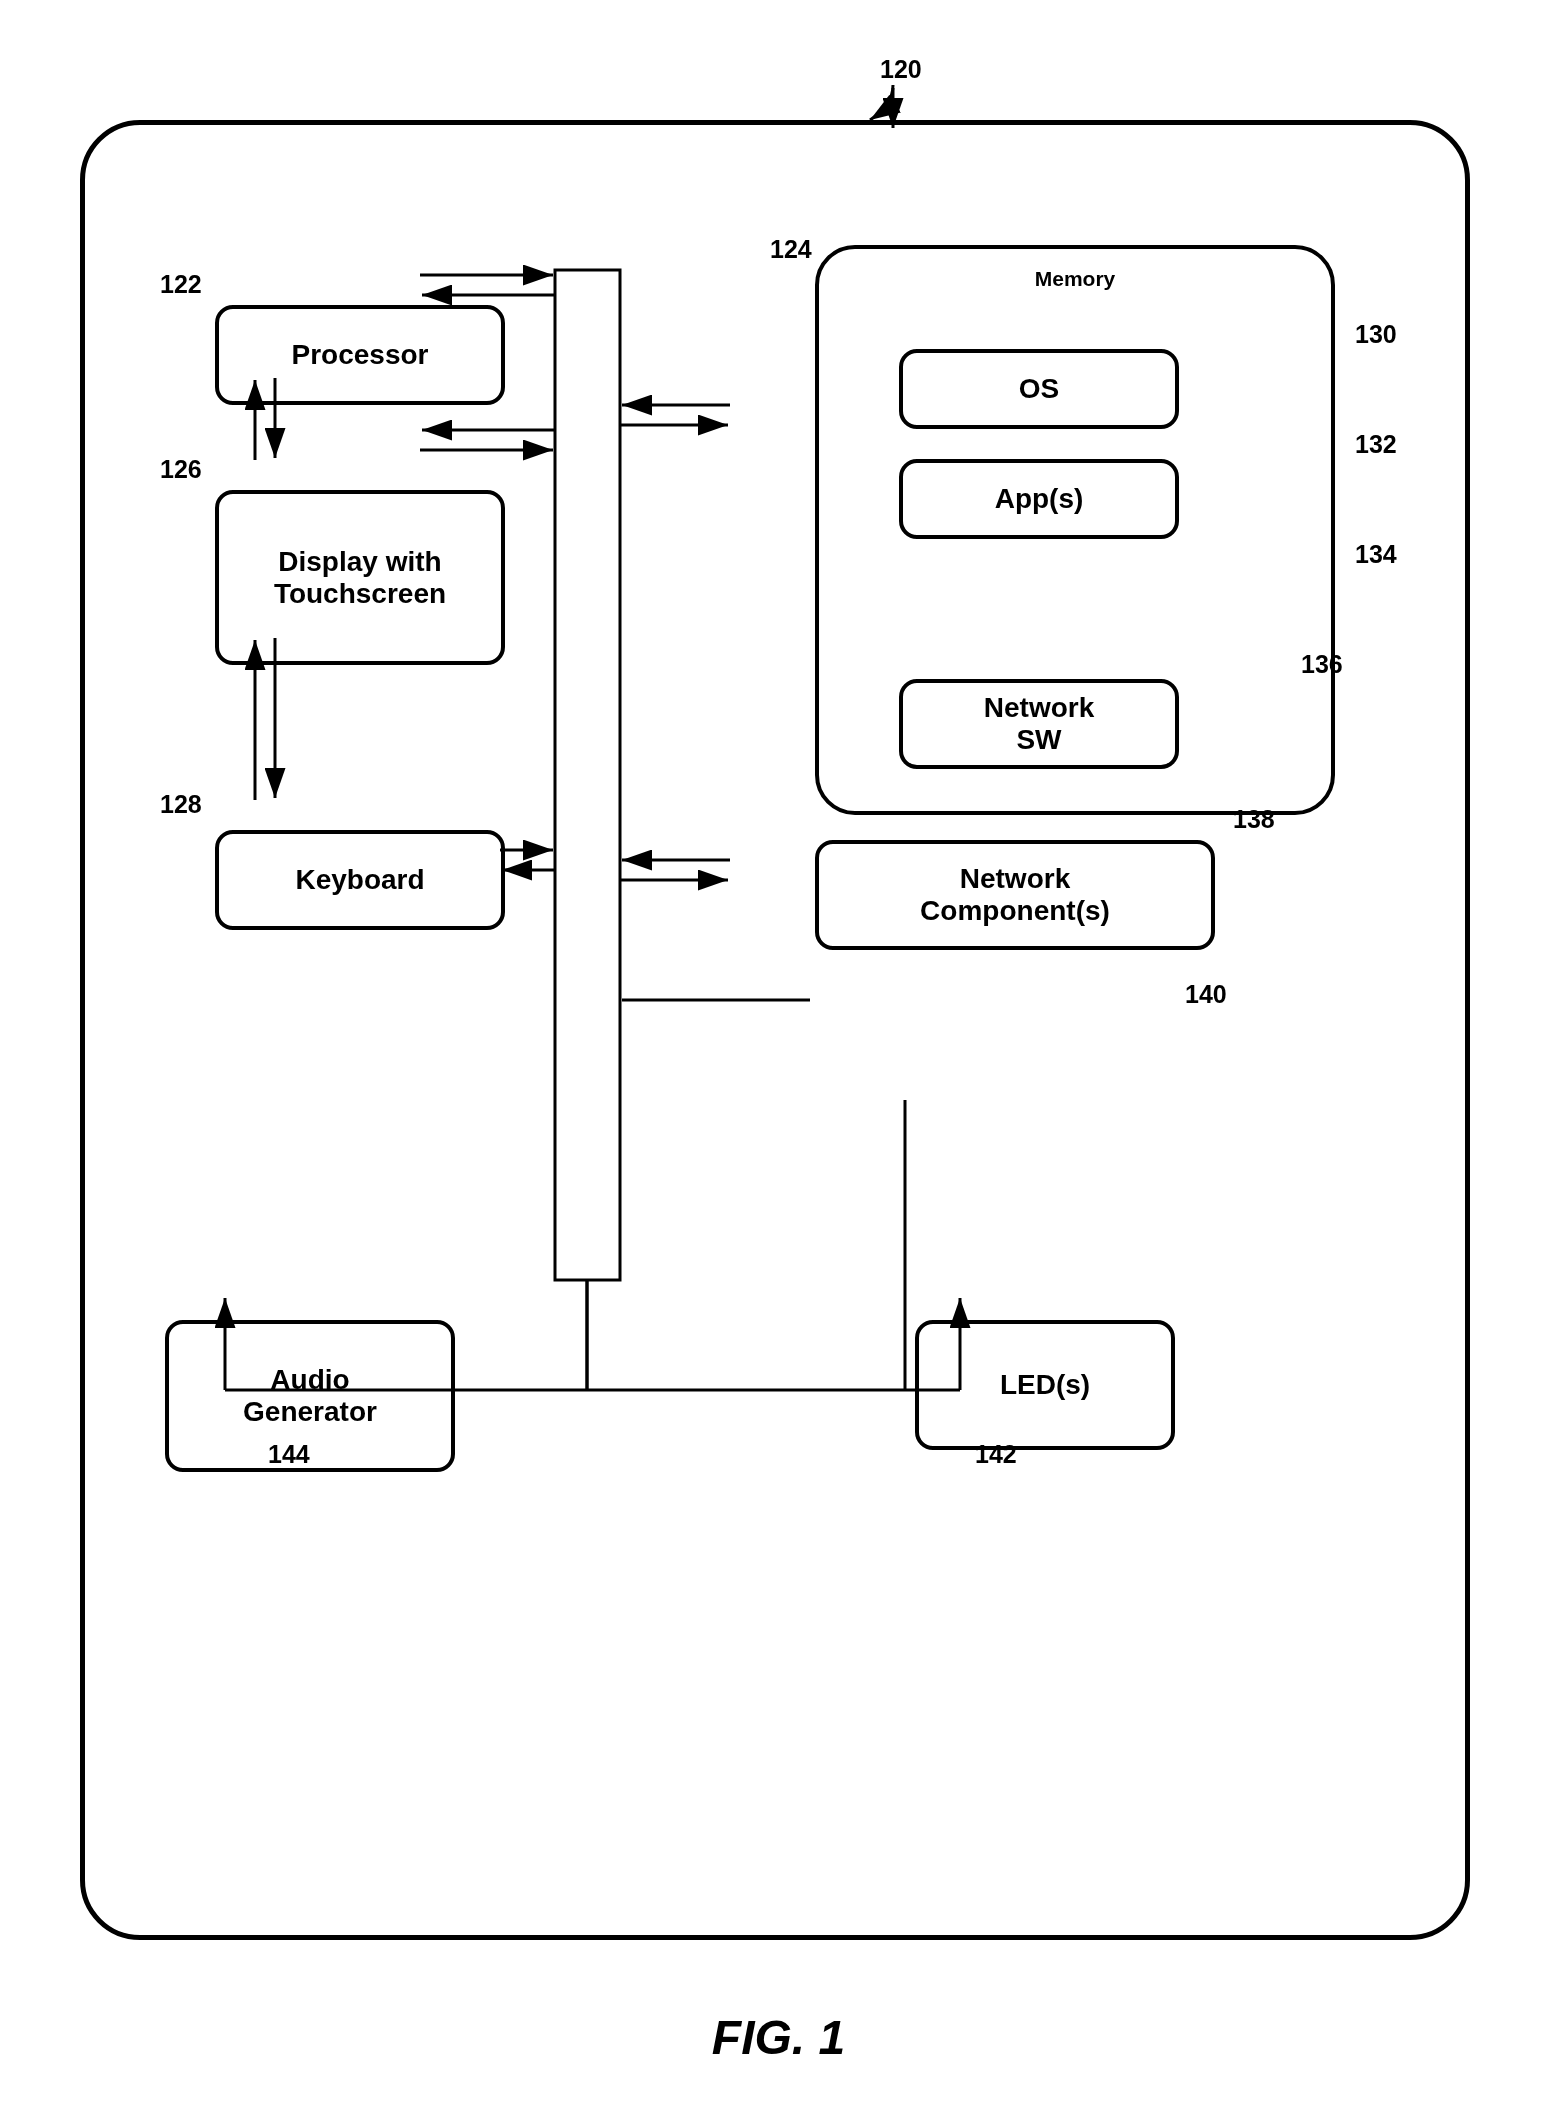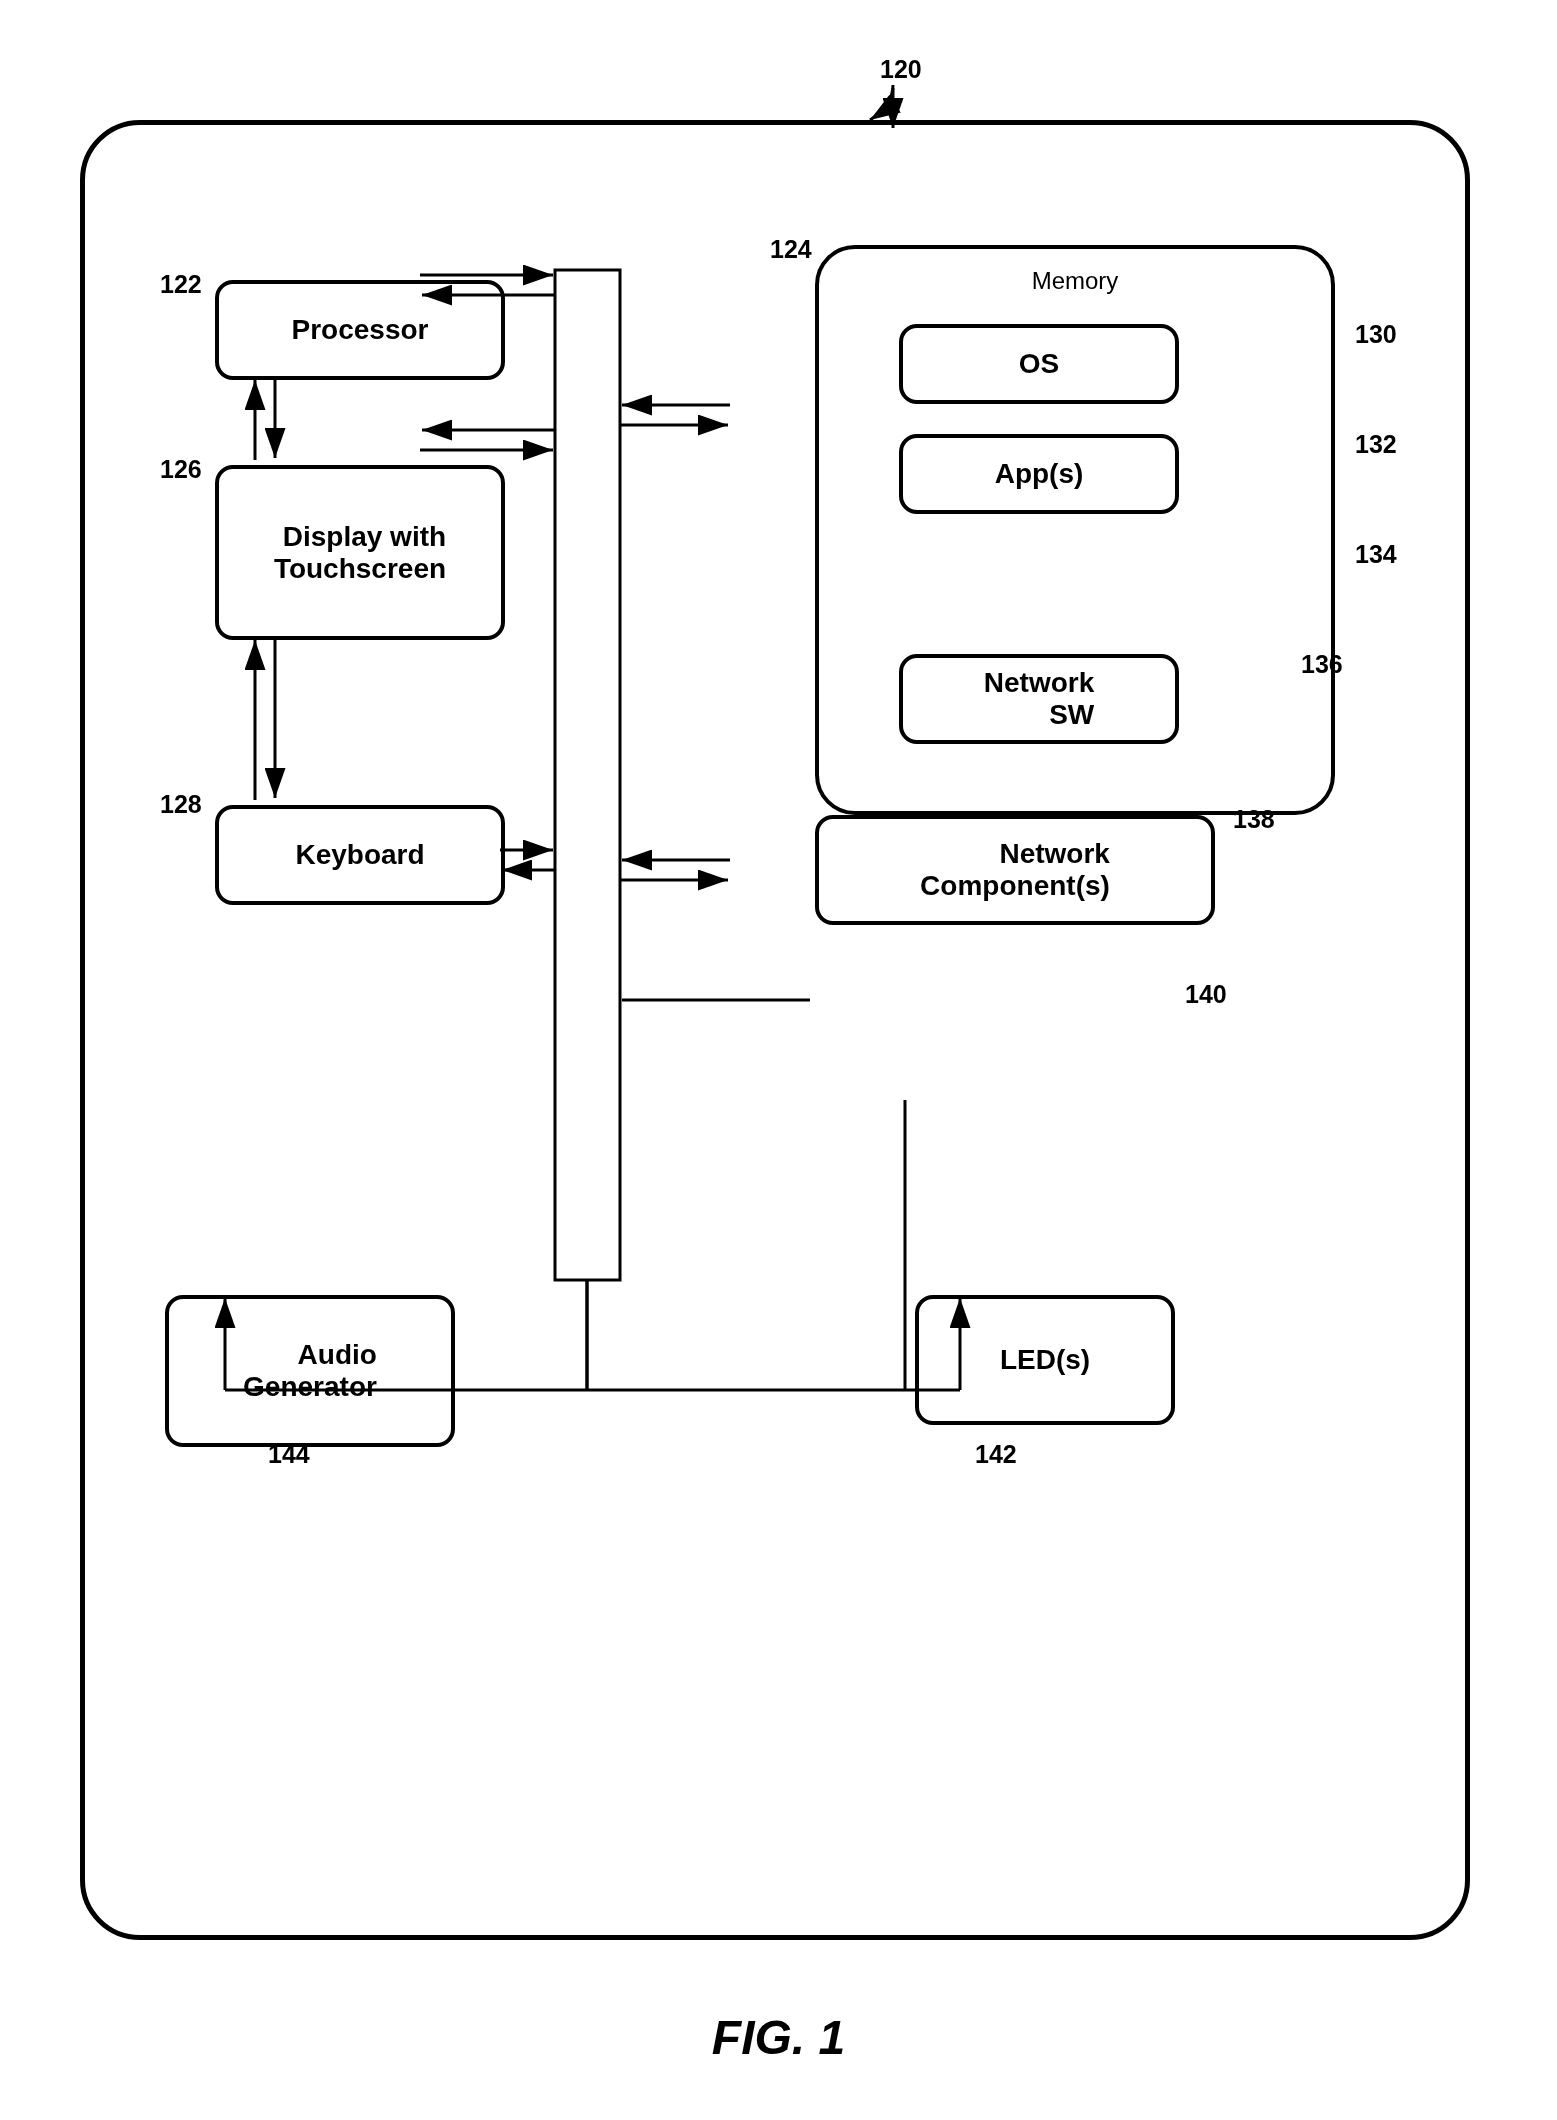--- a/index.html
+++ b/index.html
@@ -38,23 +38,24 @@
 
     
     .comp-box {
       position: absolute;
       border: 4px solid #000;
       border-radius: 18px;
       background: #fff;
       display: flex;
       align-items: center;
       justify-content: center;
-      text-align: right;
+      text-align: center;
       font-size: 28px;
       font-weight: bold;
+      margin-top: 25px;
     }
 
     
     .box-processor {
       top: 155px;
       left: 130px;
       width: 290px;
       height: 100px;
     }
 
@@ -67,22 +68,22 @@
       height: 570px;
       border: 4px solid #000;
       border-radius: 40px;
       background: #fff;
     }
     .memory-label {
       position: absolute;
       top: 18px;
       left: 50%;
       transform: translateX(-50%);
-      font-size: 24px;
-      font-weight: normal;
+      font-size: 21px;
+      font-weight: bold;
     }
     .box-os {
       position: absolute;
       top: 75px;
       left: 80px;
       width: 280px;
       height: 80px;
     }
     .box-apps {
       position: absolute;

